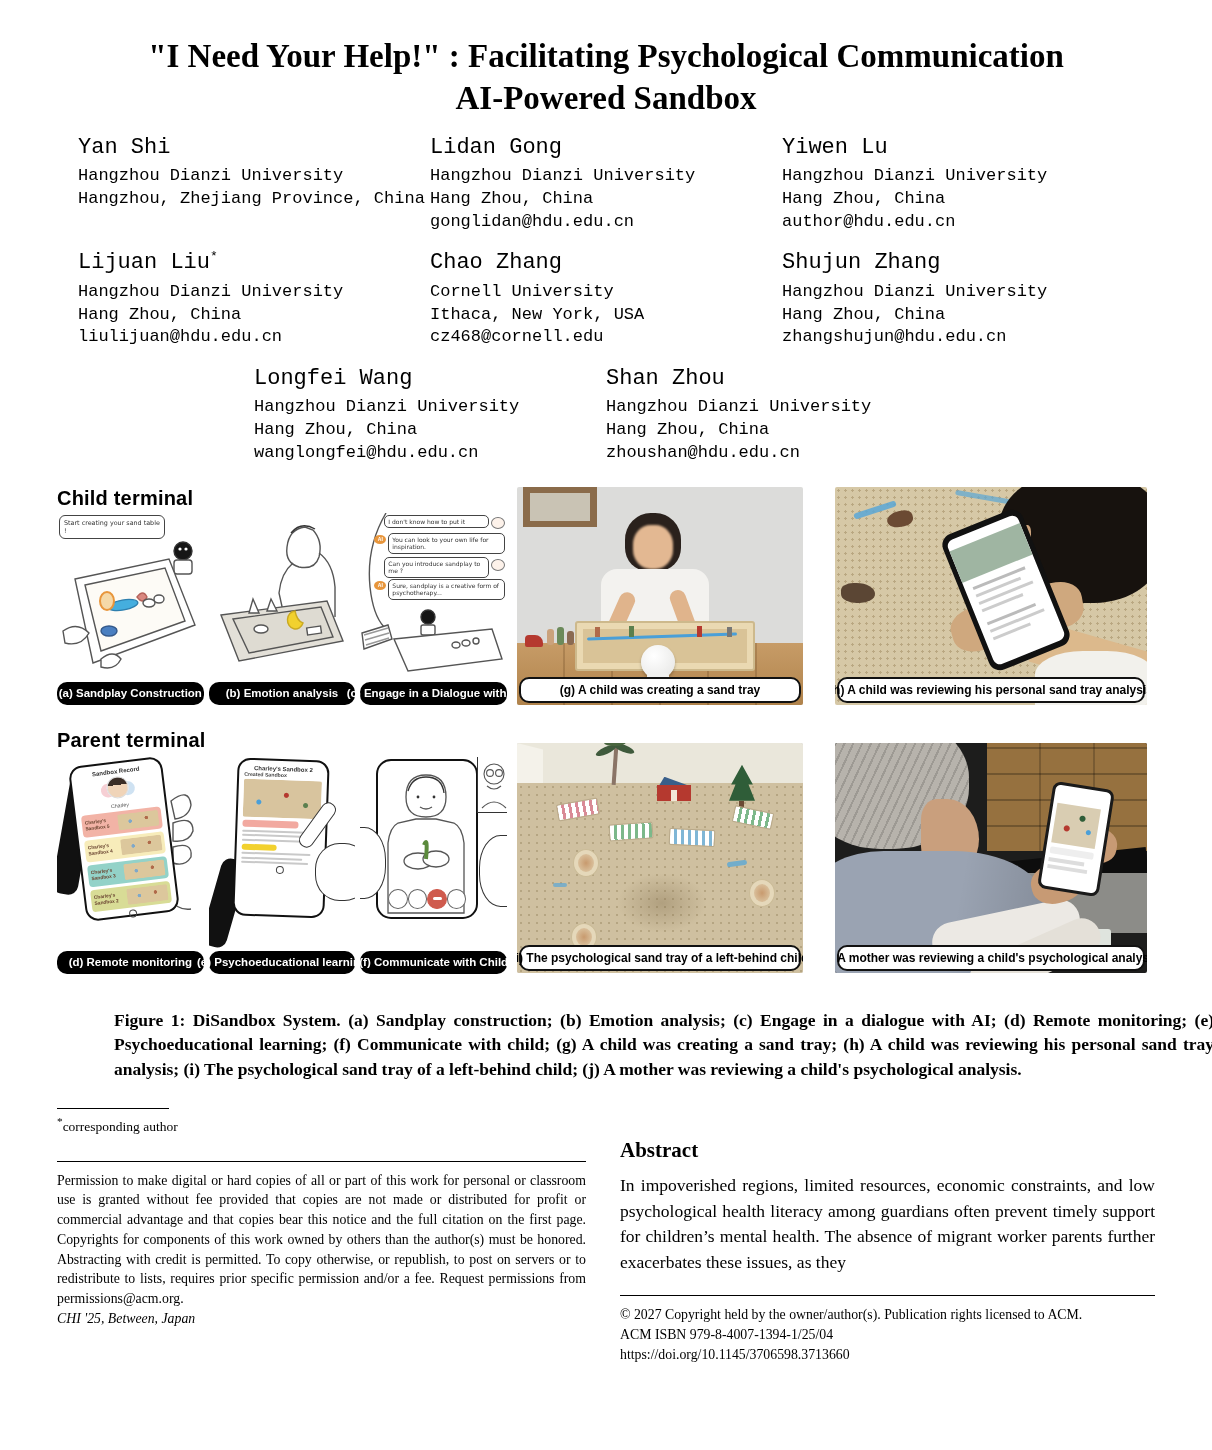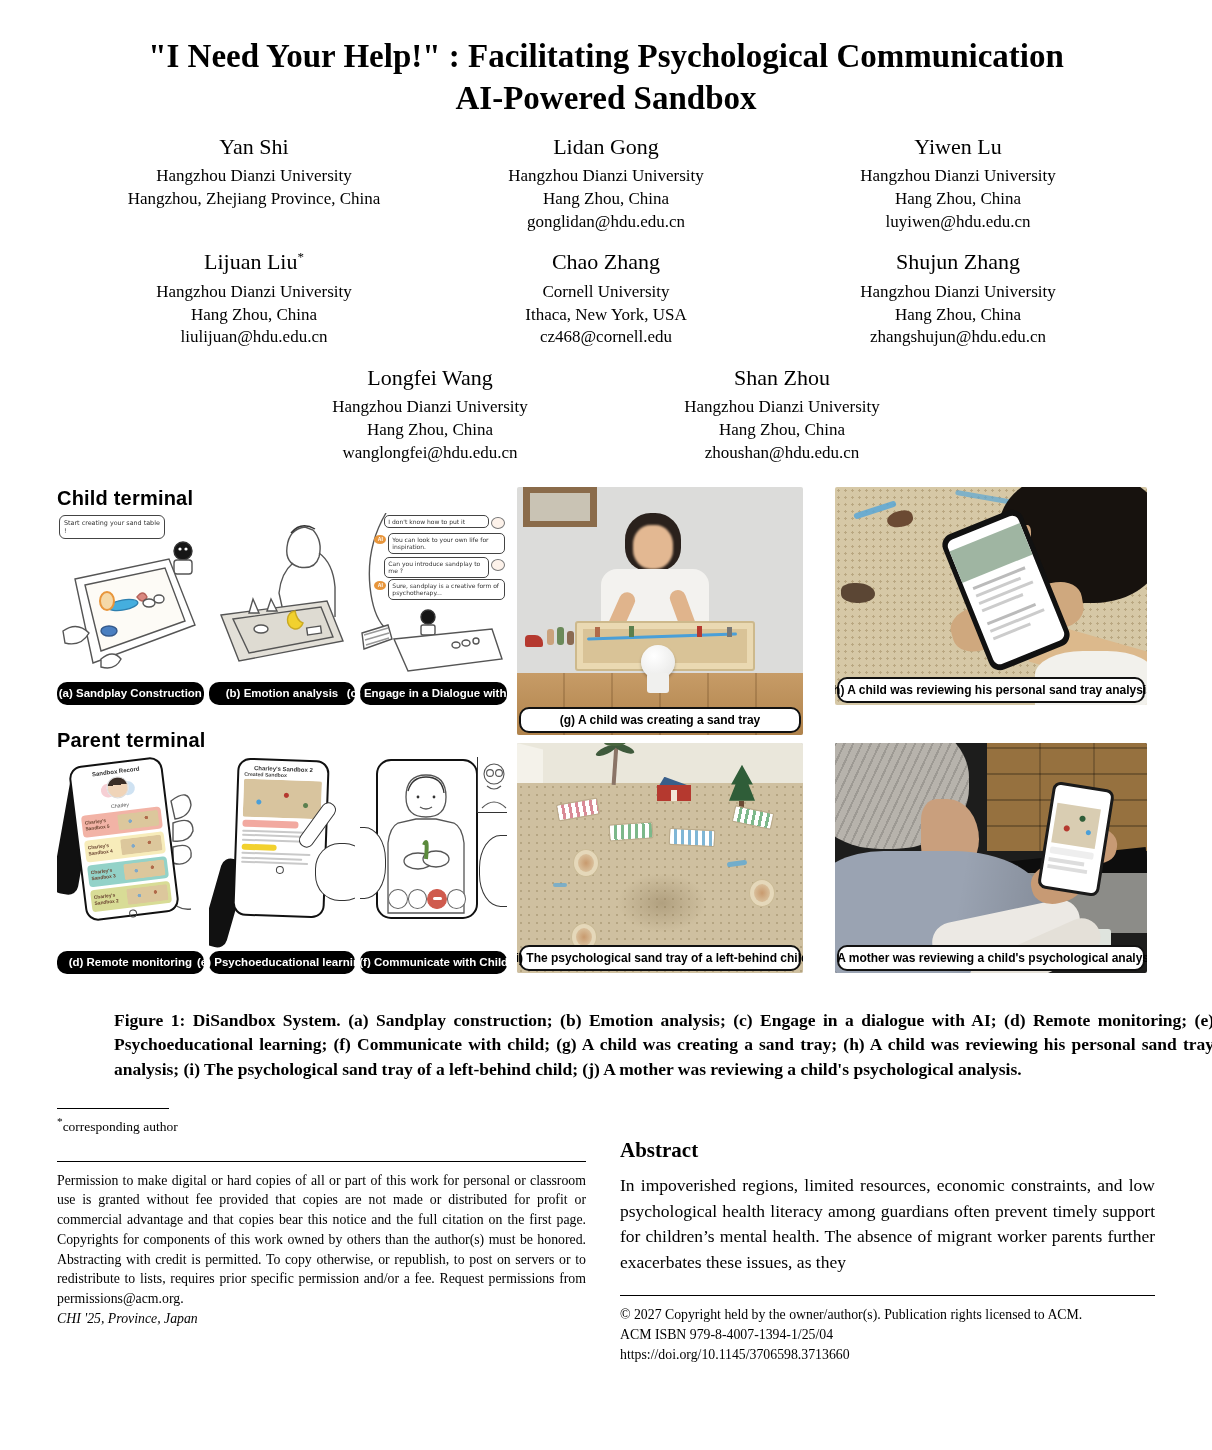--- a/index.html
+++ b/index.html
@@ -2,40 +2,40 @@
 <html><head>
 <meta charset="utf-8">
 <style>
   html,body{margin:0;padding:0;background:#fff;}
   .page{position:relative;width:1212px;height:1450px;background:#fff;overflow:hidden;
         font-family:"Liberation Serif",serif;color:#000;}
   
   .title-block{padding-top:36px;text-align:center;font-weight:bold;font-size:33px;line-height:1.27;}
   .authors-row{display:flex;justify-content:center;margin-top:16px;}
   .authors-row.first{margin-top:14px;}
-  .author{width:352px;text-align:center;}
+  .author{width:352px;font-family:Liberation Mono, monospace;}
   .author .name{font-size:22px;margin-bottom:5px;}
   .author .name sup{font-size:13px;}
   .author .aff-line{font-size:17px;line-height:1.34;}
   
   .figure-area{margin:22px 57px 0 57px;width:1100px;}
   .term-section{position:relative;height:218px;}
   .term-section.parent{height:245px;margin-top:24px;}
   .term-label{position:absolute;top:0;left:0;font-family:"Liberation Sans",sans-serif;
               font-weight:bold;font-size:20px;letter-spacing:.2px;z-index:5;}
   .term-row{display:flex;height:100%;}
   .illus-group{display:flex;gap:5px;width:450px;box-sizing:border-box;padding-top:26px;}
   .parent .illus-group{padding-top:28px;}
   .illus-panel{position:relative;flex:1;background:#fff;}
   .illus-canvas{position:absolute;left:0;right:0;top:0;bottom:26px;overflow:hidden;}
   .pill{position:absolute;bottom:0;left:0;right:0;height:23px;background:#000;color:#fff;
         border-radius:10px;display:flex;align-items:center;justify-content:center;
         font-family:"Liberation Sans",sans-serif;font-weight:bold;font-size:11.5px;white-space:nowrap;}
   .photo{position:relative;overflow:hidden;border-radius:2px;background:#ccc;}
-  .photo-g{width:286px;height:248px;margin-left:10px;}
+  .photo-g{width:286px;height:218px;margin-left:10px;}
   .photo-h{width:312px;height:218px;margin-left:32px;}
   .photo-i{width:286px;height:230px;margin-left:10px;margin-top:14px;}
   .photo-j{width:312px;height:230px;margin-left:32px;margin-top:14px;}
   .photo-caption{position:absolute;bottom:2px;left:2px;right:2px;height:22px;background:#fff;
         border:2px solid #111;border-radius:10px;display:flex;align-items:center;justify-content:center;
         font-family:"Liberation Sans",sans-serif;font-weight:bold;font-size:12px;white-space:nowrap;z-index:9;}
   
   .bubble{position:absolute;background:#fff;border:1.2px solid #444;border-radius:6px;
           font-family:"DejaVu Sans",sans-serif;font-size:6.4px;line-height:1.25;padding:3px 4px;color:#333;z-index:3;}
   .chat-row{position:absolute;left:24px;right:2px;display:flex;align-items:flex-start;gap:2px;z-index:3;}
@@ -124,21 +124,21 @@
     <div class="author">
       <div class="name"><span>Lidan Gong</span><sup></sup></div>
       <div class="aff-line">Hangzhou Dianzi University</div>
       <div class="aff-line">Hang Zhou, China</div>
       <div class="aff-line">gonglidan@hdu.edu.cn</div>
     </div>
     <div class="author">
       <div class="name"><span>Yiwen Lu</span><sup></sup></div>
       <div class="aff-line">Hangzhou Dianzi University</div>
       <div class="aff-line">Hang Zhou, China</div>
-      <div class="aff-line">luyiwen@hdu.edu.cn</div>
+      <div class="aff-line">author@hdu.edu.cn</div>
     </div>
   </div>
 
   <div class="authors-row">
     <div class="author">
       <div class="name"><span>Lijuan Liu</span><sup>*</sup></div>
       <div class="aff-line">Hangzhou Dianzi University</div>
       <div class="aff-line">Hang Zhou, China</div>
       <div class="aff-line">liulijuan@hdu.edu.cn</div>
     </div>
@@ -488,21 +488,21 @@
 
     <div class="fig-caption">Figure 1: DiSandbox System. (a) Sandplay construction; (b) Emotion analysis; (c) Engage in a dialogue with AI; (d) Remote monitoring; (e) Psychoeducational learning; (f) Communicate with child; (g) A child was creating a sand tray; (h) A child was reviewing his personal sand tray analysis; (i) The psychological sand tray of a left-behind child; (j) A mother was reviewing a child's psychological analysis.</div>
   </div>
 
   <div class="bottom-cols">
     <div class="col-left">
       <div class="rule-short"></div>
       <div class="fn-text"><sup>*</sup><span>corresponding author</span></div>
       <div class="rule-full"></div>
       <div class="permission">Permission to make digital or hard copies of all or part of this work for personal or classroom use is granted without fee provided that copies are not made or distributed for profit or commercial advantage and that copies bear this notice and the full citation on the first page. Copyrights for components of this work owned by others than the author(s) must be honored. Abstracting with credit is permitted. To copy otherwise, or republish, to post on servers or to redistribute to lists, requires prior specific permission and/or a fee. Request permissions from permissions@acm.org.</div>
-      <div class="conf">CHI '25, Province, Japan</div>
+      <div class="conf">CHI '25, Between, Japan</div>
     </div>
     <div class="col-right">
       <div class="abstract-h">Abstract</div>
       <div class="abstract-t">In impoverished regions, limited resources, economic constraints, and low psychological health literacy among guardians often prevent timely support for children’s mental health. The absence of migrant worker parents further exacerbates these issues, as they</div>
       <div class="rule-full" style="margin-top:20px;"></div>
       <div class="copy-block">
         <div>© 2027 Copyright held by the owner/author(s). Publication rights licensed to ACM.</div>
         <div>ACM ISBN 979-8-4007-1394-1/25/04</div>
         <div>https://doi.org/10.1145/3706598.3713660</div>
       </div>

